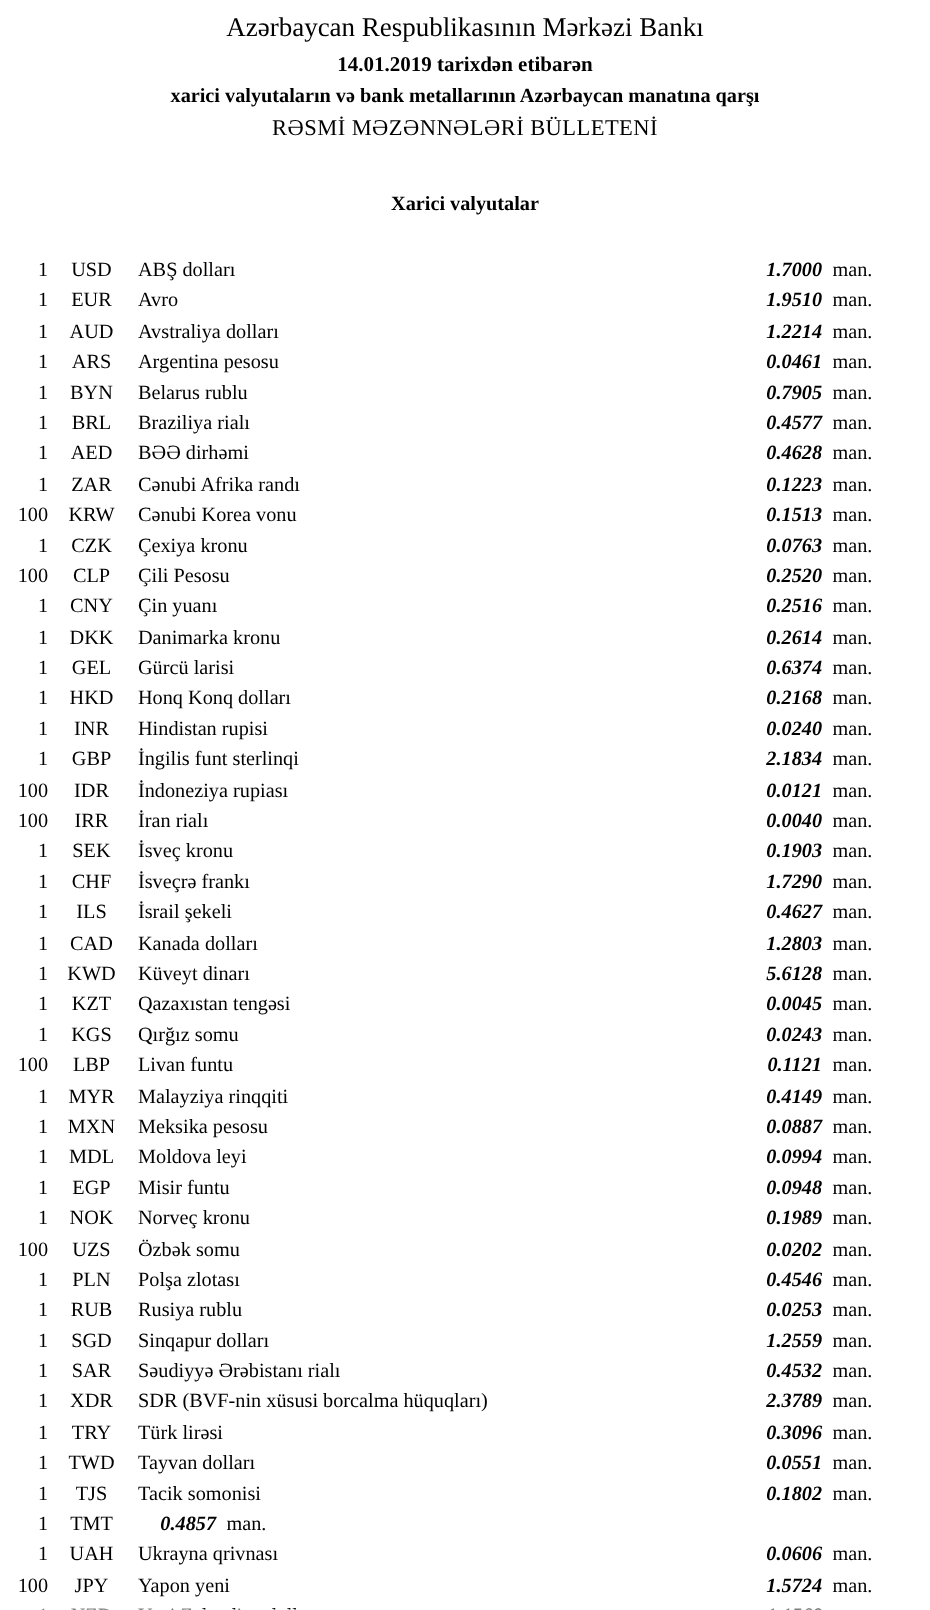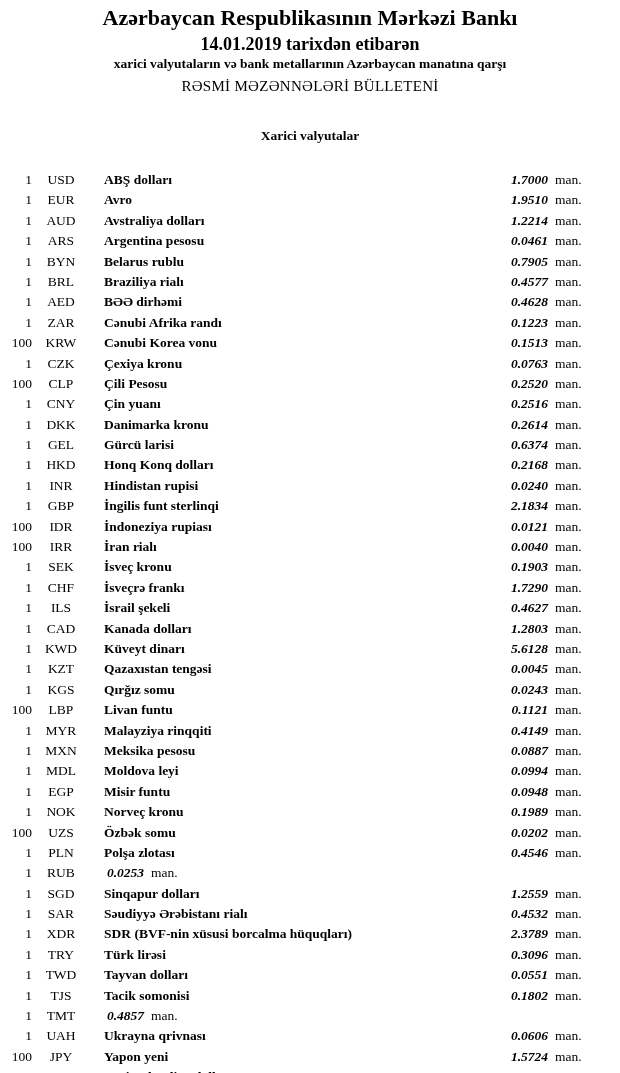--- a/index.html
+++ b/index.html
@@ -12,26 +12,26 @@
     width: 620px;
     height: 1073px;
     font-family: "Liberation Serif", serif;
     overflow: hidden;
   }
   .header {
     text-align: center;
     padding-top: 7px;
   }
   .title {
-    font-size: 22px;
-    font-weight: bold;
+    font-size: 18px;
+    font-weight: normal;
     line-height: 22px;
   }
   .date-line {
-    font-size: 18px;
+    font-size: 14px;
     font-weight: bold;
     margin-top: 7px;
     line-height: 16px;
   }
   .subject-line {
     font-size: 13.5px;
     font-weight: bold;
     margin-top: 4px;
     line-height: 16px;
   }
@@ -66,23 +66,22 @@
   }
   .code {
     width: 50px;
     text-align: center;
     margin-left: 4px;
     flex: 0 0 auto;
     margin-top: 12px;
   }
   .name {
     flex: 1 1 auto;
-    margin-left: 18px;
+    margin-left: 6px;
     overflow: hidden;
-    font-weight: bold;
   }
   .rate {
     width: 58px;
     text-align: right;
     font-weight: bold;
     font-style: italic;
     flex: 0 0 auto;
   }
   .unit {
     width: 40px;
@@ -339,20 +338,21 @@
     <div class="row">
       <span class="qty">1</span>
       <span class="code">PLN</span>
       <span class="name">Polşa zlotası</span>
       <span class="rate">0.4546</span>
       <span class="unit">man.</span>
     </div>
     <div class="row">
       <span class="qty">1</span>
       <span class="code">RUB</span>
+      <span class="name">Rusiya rublu</span>
       <span class="rate">0.0253</span>
       <span class="unit">man.</span>
     </div>
     <div class="row">
       <span class="qty">1</span>
       <span class="code">SGD</span>
       <span class="name">Sinqapur dolları</span>
       <span class="rate">1.2559</span>
       <span class="unit">man.</span>
     </div>

